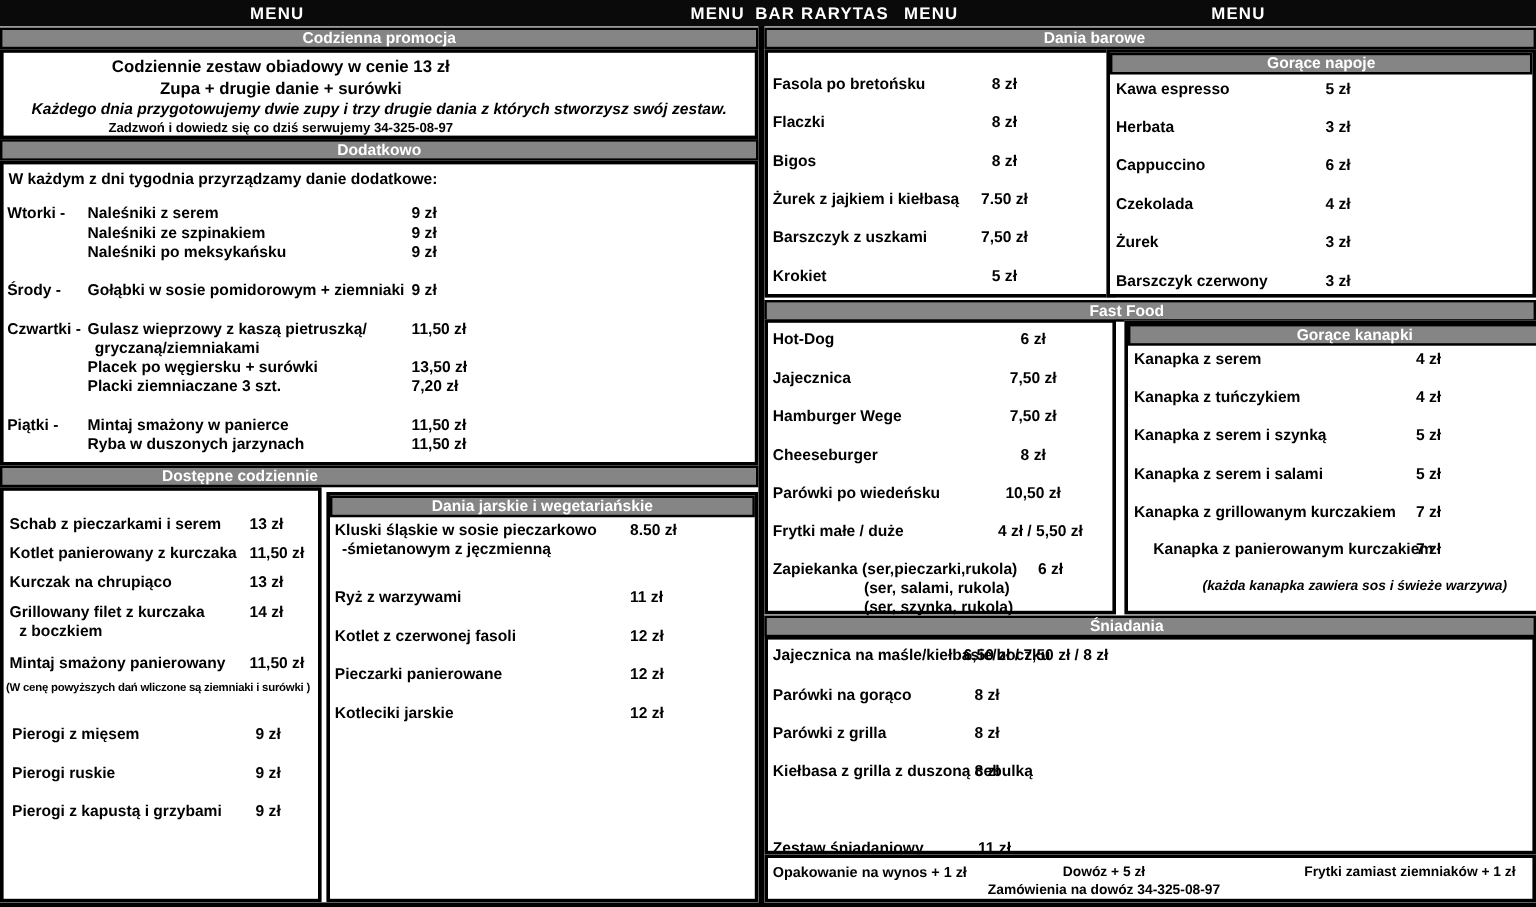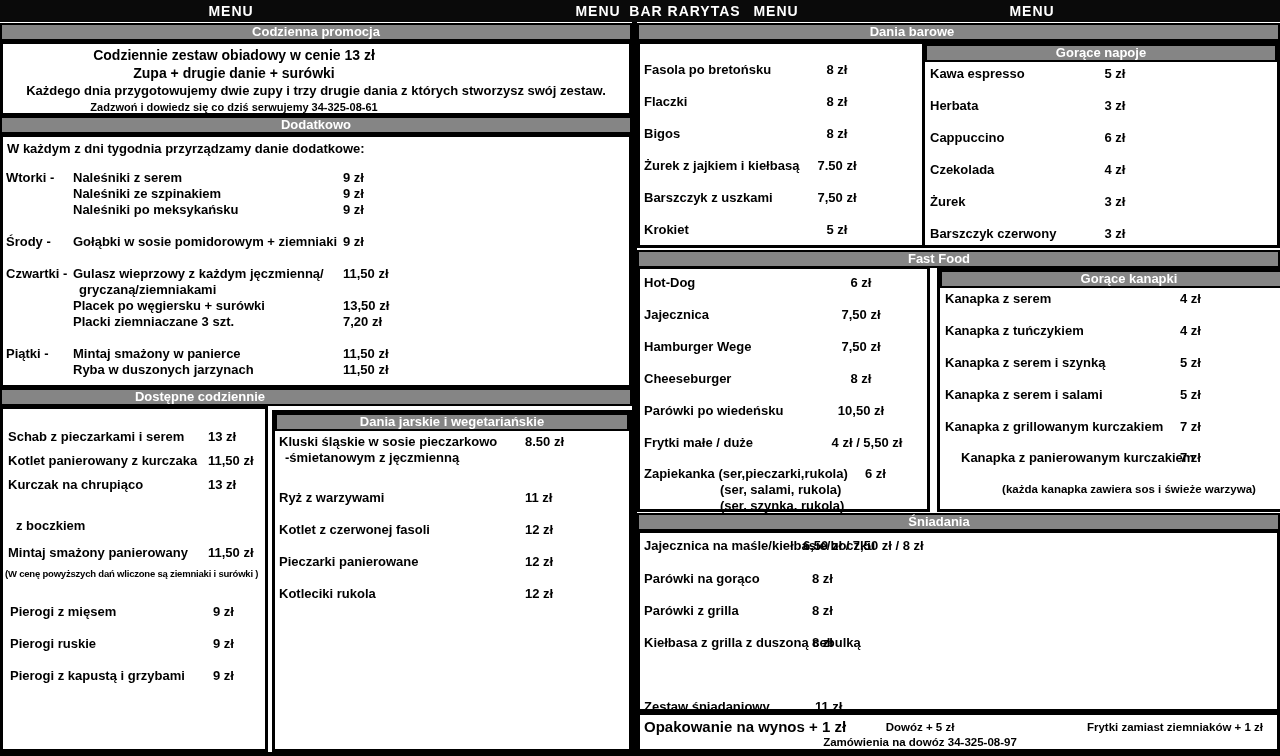--- a/index.html
+++ b/index.html
@@ -10,21 +10,21 @@
   .panel{position:absolute;top:22px;height:730px;background:#fff;}
   #lp{left:0;width:632px;}
   #rp{left:637px;width:643px;}
   .gh{position:absolute;background:#858585;border:2px solid #000;height:18px;box-sizing:border-box;
       color:#fff;text-align:center;font-size:13px;line-height:14px;white-space:nowrap;}
   .ht{position:absolute;top:0;text-align:center;line-height:14px;}
   .wb{position:absolute;background:#fff;border:3px solid #000;box-sizing:border-box;}
   .r{position:absolute;left:0;right:0;height:16px;}
   .n,.p,.d{position:absolute;top:0;font-size:13px;line-height:16px;white-space:nowrap;}
   .pc{position:absolute;left:0;width:462px;text-align:center;white-space:nowrap;}
-  .ctr{position:absolute;left:0;right:0;text-align:center;white-space:nowrap;}
+  .ctr{position:absolute;left:0;right:0;text-align:center;white-space:nowrap;font-style:italic;}
   .small{font-size:11px;}
   .tiny{font-size:9.5px;letter-spacing:-0.2px;}
   .f14{font-size:14px;}
   .pcen{text-align:center;}
 </style>
 </head>
 <body>
 
 <div class="topbar">
   <span class="tmenu" style="left:231px">MENU</span>
@@ -34,21 +34,21 @@
   <span class="tmenu" style="left:1032px">MENU</span>
 </div>
 
 <div class="panel" id="lp">
 
   <div class="gh" style="left:0;right:0;top:1px">Codzienna promocja</div>
   <div class="wb" style="left:0;right:0;top:19px;height:75px">
     <div class="pc f14" style="top:3px">Codziennie zestaw obiadowy w cenie 13 zł</div>
     <div class="pc f14" style="top:21px">Zupa + drugie danie + surówki</div>
     <div class="ctr" style="top:39px;font-size:13px">Każdego dnia przygotowujemy dwie zupy i trzy drugie dania z których stworzysz swój zestaw.</div>
-    <div class="pc small" style="top:57px">Zadzwoń i dowiedz się co dziś serwujemy 34-325-08-61</div>
+    <div class="pc small" style="top:57px">Zadzwoń i dowiedz się co dziś serwujemy 34-325-08-97</div>
   </div>
 
   <div class="gh" style="left:0;right:0;top:94px">Dodatkowo</div>
   <div class="wb" style="left:0;right:0;top:112px;height:254px">
     <div class="r" style="top:4px">
         <span class="n" style="left:4px">W każdym z dni tygodnia przyrządzamy danie dodatkowe:</span>
       </div>
     <div class="r" style="top:33px">
         <span class="d" style="left:3px">Wtorki -</span>
         <span class="n" style="left:70px">Naleśniki z serem</span>
@@ -62,21 +62,21 @@
         <span class="n" style="left:70px">Naleśniki po meksykańsku</span>
         <span class="p" style="left:340px">9 zł</span>
       </div>
     <div class="r" style="top:97px">
         <span class="d" style="left:3px">Środy -</span>
         <span class="n" style="left:70px">Gołąbki w sosie pomidorowym + ziemniaki</span>
         <span class="p" style="left:340px">9 zł</span>
       </div>
     <div class="r" style="top:129px">
         <span class="d" style="left:3px">Czwartki -</span>
-        <span class="n" style="left:70px">Gulasz wieprzowy z każdym jęczmienną/</span>
+        <span class="n" style="left:70px">Gulasz wieprzowy z kaszą pietruszką/</span>
         <span class="p" style="left:340px">11,50 zł</span>
       </div>
     <div class="r" style="top:145px">
         <span class="n" style="left:76px">gryczaną/ziemniakami</span>
       </div>
     <div class="r" style="top:161px">
         <span class="n" style="left:70px">Placek po węgiersku + surówki</span>
         <span class="p" style="left:340px">13,50 zł</span>
       </div>
     <div class="r" style="top:177px">
@@ -102,20 +102,24 @@
         <span class="n" style="left:5px">Schab z pieczarkami i serem</span>
         <span class="p" style="left:205px">13 zł</span>
       </div>
     <div class="r" style="top:44px">
         <span class="n" style="left:5px">Kotlet panierowany z kurczaka</span>
         <span class="p" style="left:205px">11,50 zł</span>
       </div>
     <div class="r" style="top:68px">
         <span class="n" style="left:5px">Kurczak na chrupiąco</span>
         <span class="p" style="left:205px">13 zł</span>
+      </div>
+    <div class="r" style="top:93px">
+        <span class="n" style="left:5px">Grillowany filet z kurczaka</span>
+        <span class="p" style="left:205px">14 zł</span>
       </div>
     <div class="r" style="top:109px">
         <span class="n" style="left:13px">z boczkiem</span>
       </div>
     <div class="r" style="top:136px">
         <span class="n" style="left:5px">Mintaj smażony panierowany</span>
         <span class="p" style="left:205px">11,50 zł</span>
       </div>
     <div class="r" style="top:157px">
         <span class="n tiny" style="left:2px">(W cenę powyższych dań wliczone są ziemniaki i surówki )</span>
@@ -149,21 +153,21 @@
       </div>
     <div class="r" style="top:109px">
         <span class="n" style="left:4px">Kotlet z czerwonej fasoli</span>
         <span class="p" style="left:250px">12 zł</span>
       </div>
     <div class="r" style="top:141px">
         <span class="n" style="left:4px">Pieczarki panierowane</span>
         <span class="p" style="left:250px">12 zł</span>
       </div>
     <div class="r" style="top:173px">
-        <span class="n" style="left:4px">Kotleciki rukola</span>
+        <span class="n" style="left:4px">Kotleciki jarskie</span>
         <span class="p" style="left:250px">12 zł</span>
       </div>
   </div>
 </div>
 
 <div class="panel" id="rp">
 
   <div class="gh" style="left:0;right:0;top:1px">
     <span class="ht" style="left:0;width:546px">Dania barowe</span>
   </div>
@@ -312,21 +316,21 @@
         <span class="p" style="left:172px">8 zł</span>
       </div>
     <div class="r" style="top:166px">
         <span class="n" style="left:4px">Zestaw śniadaniowy</span>
         <span class="p" style="left:175px">11 zł</span>
       </div>
   </div>
 
   <div class="wb" style="left:0;top:690px;width:643px;height:40px">
     <div class="r" style="top:4px">
-      <span class="n" style="left:4px;font-size:15px">Opakowanie na wynos + 1 zł</span>
+      <span class="n" style="left:4px;font-size:12px">Opakowanie na wynos + 1 zł</span>
       <span class="n pcen" style="left:0;width:560px;font-size:11.5px">Dowóz + 5 zł</span>
       <span class="n" style="right:14px;font-size:11.5px">Frytki zamiast ziemniaków + 1 zł</span>
     </div>
     <div class="r" style="top:19px">
       <span class="n pcen" style="left:0;width:560px;font-size:11.5px">Zamówienia na dowóz 34-325-08-97</span>
     </div>
   </div>
 </div>
 
 </body></html>

